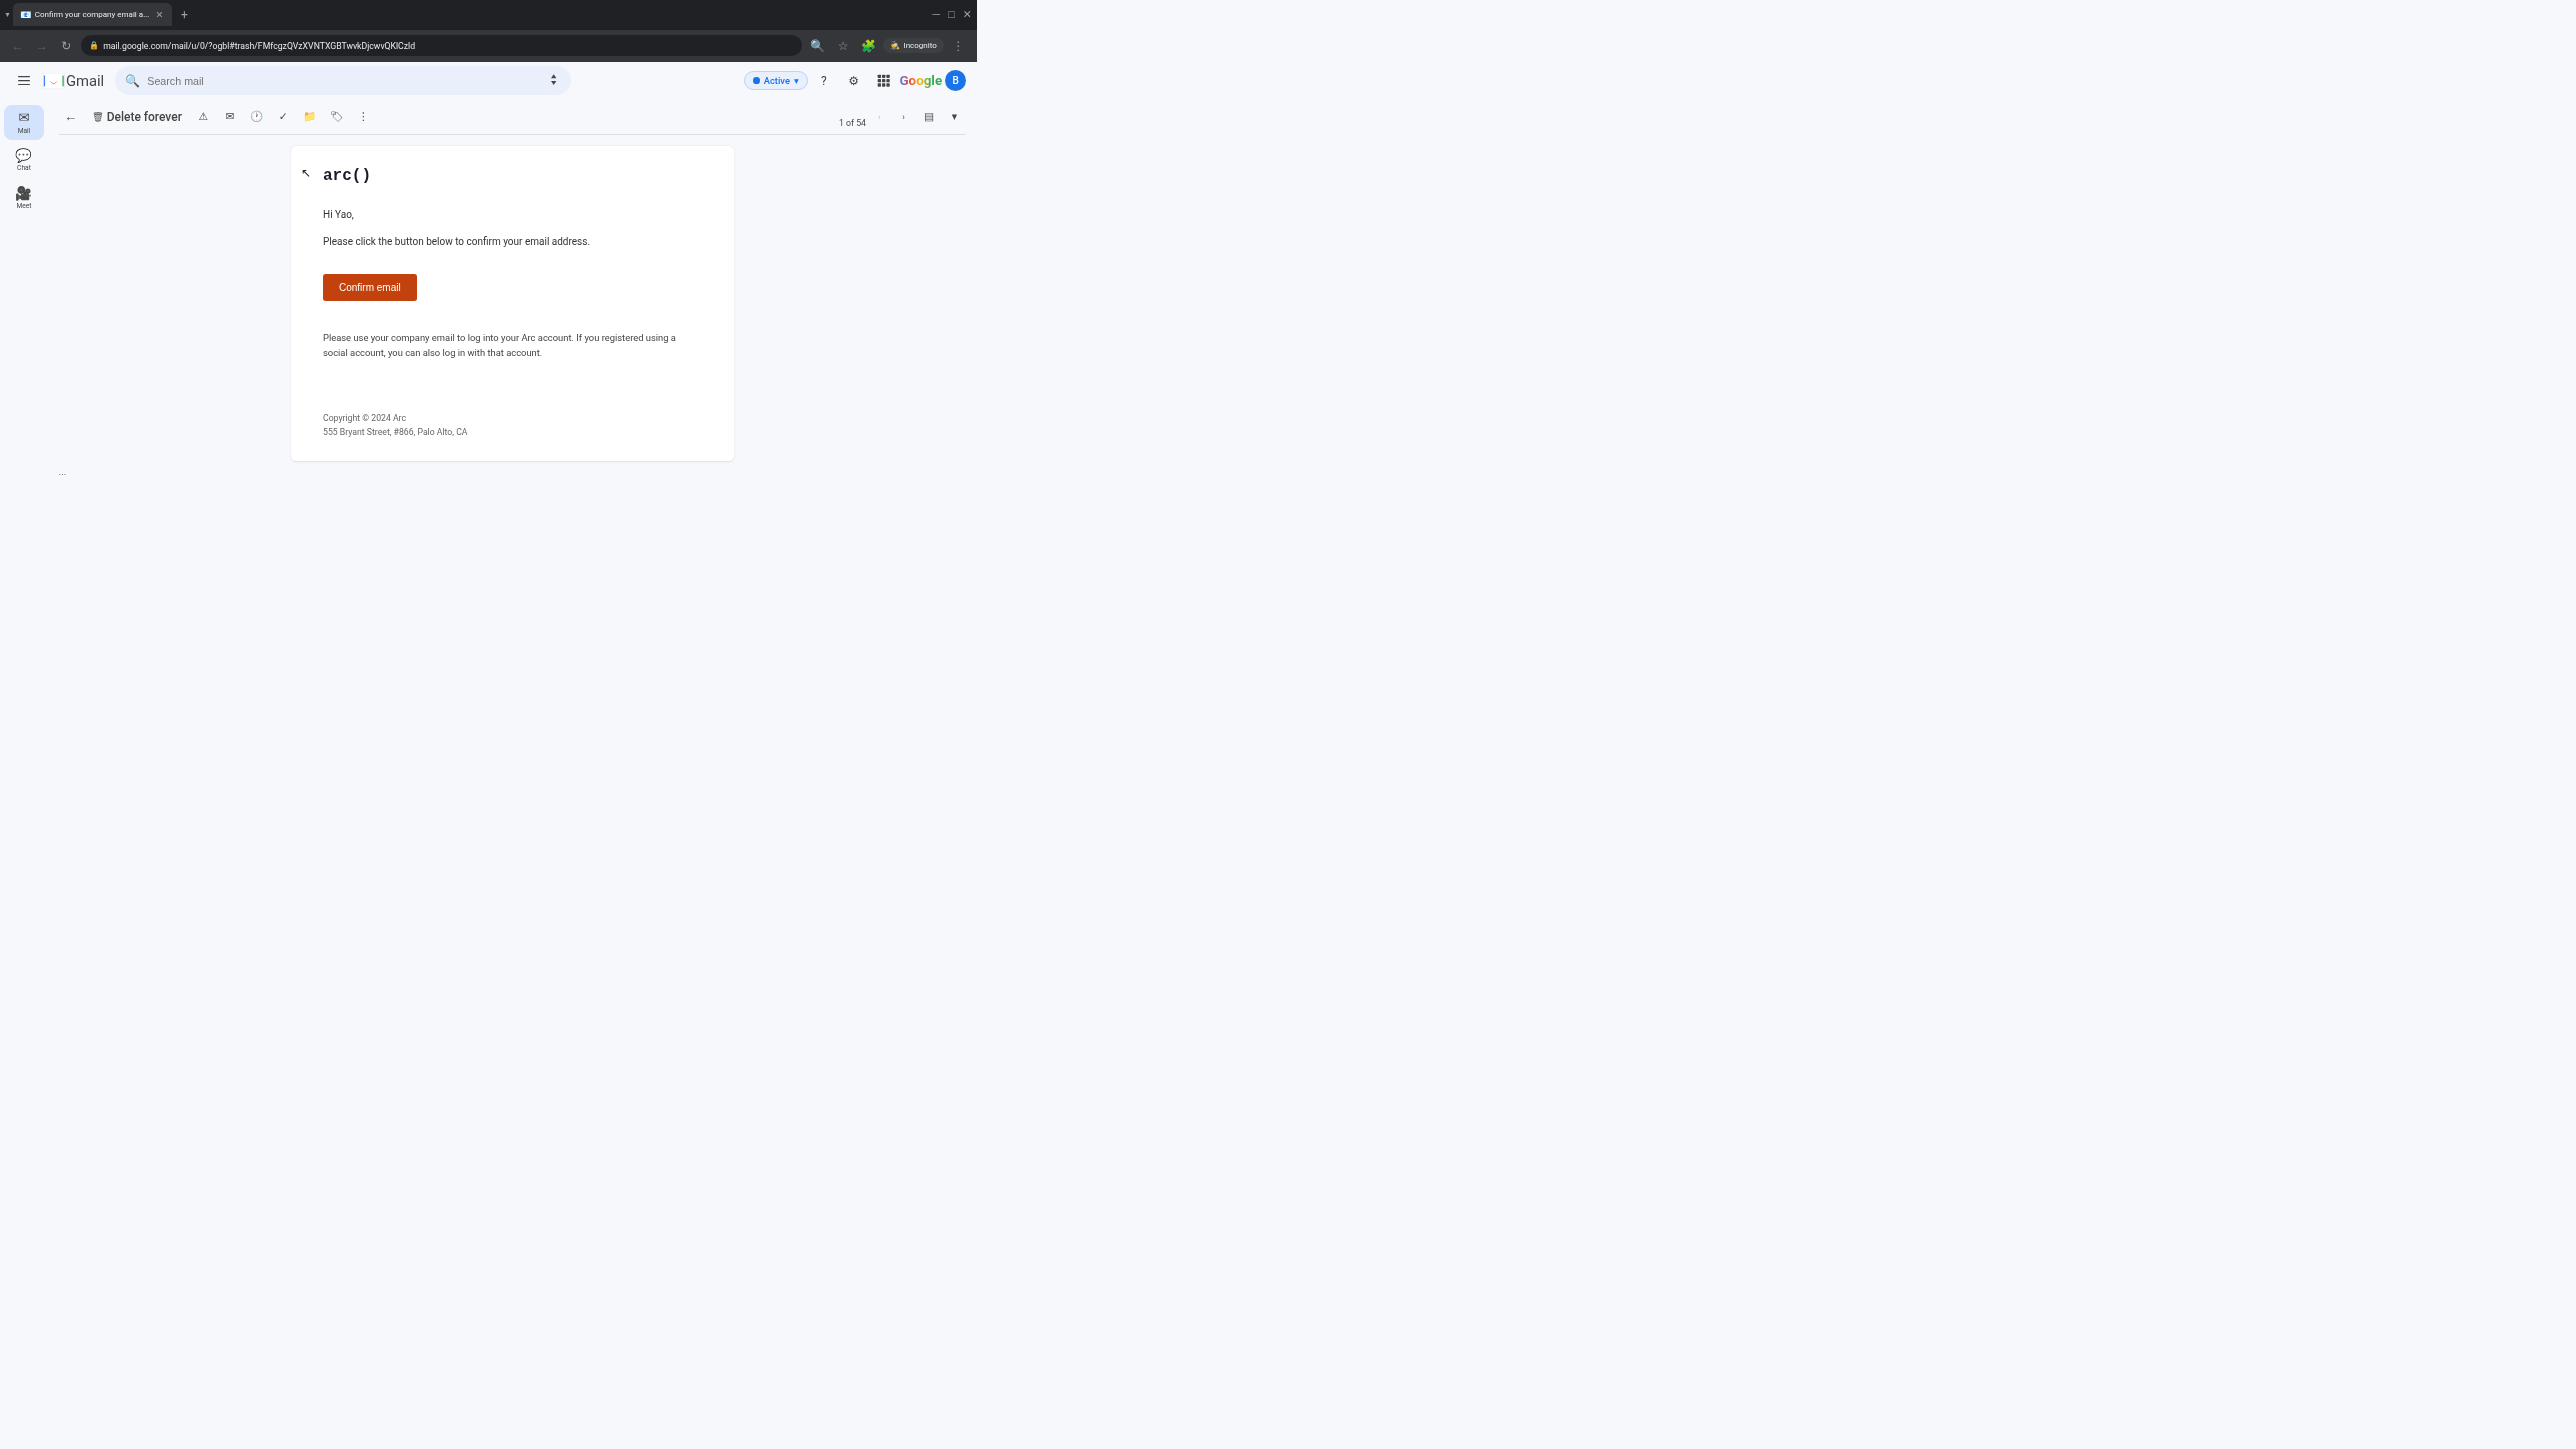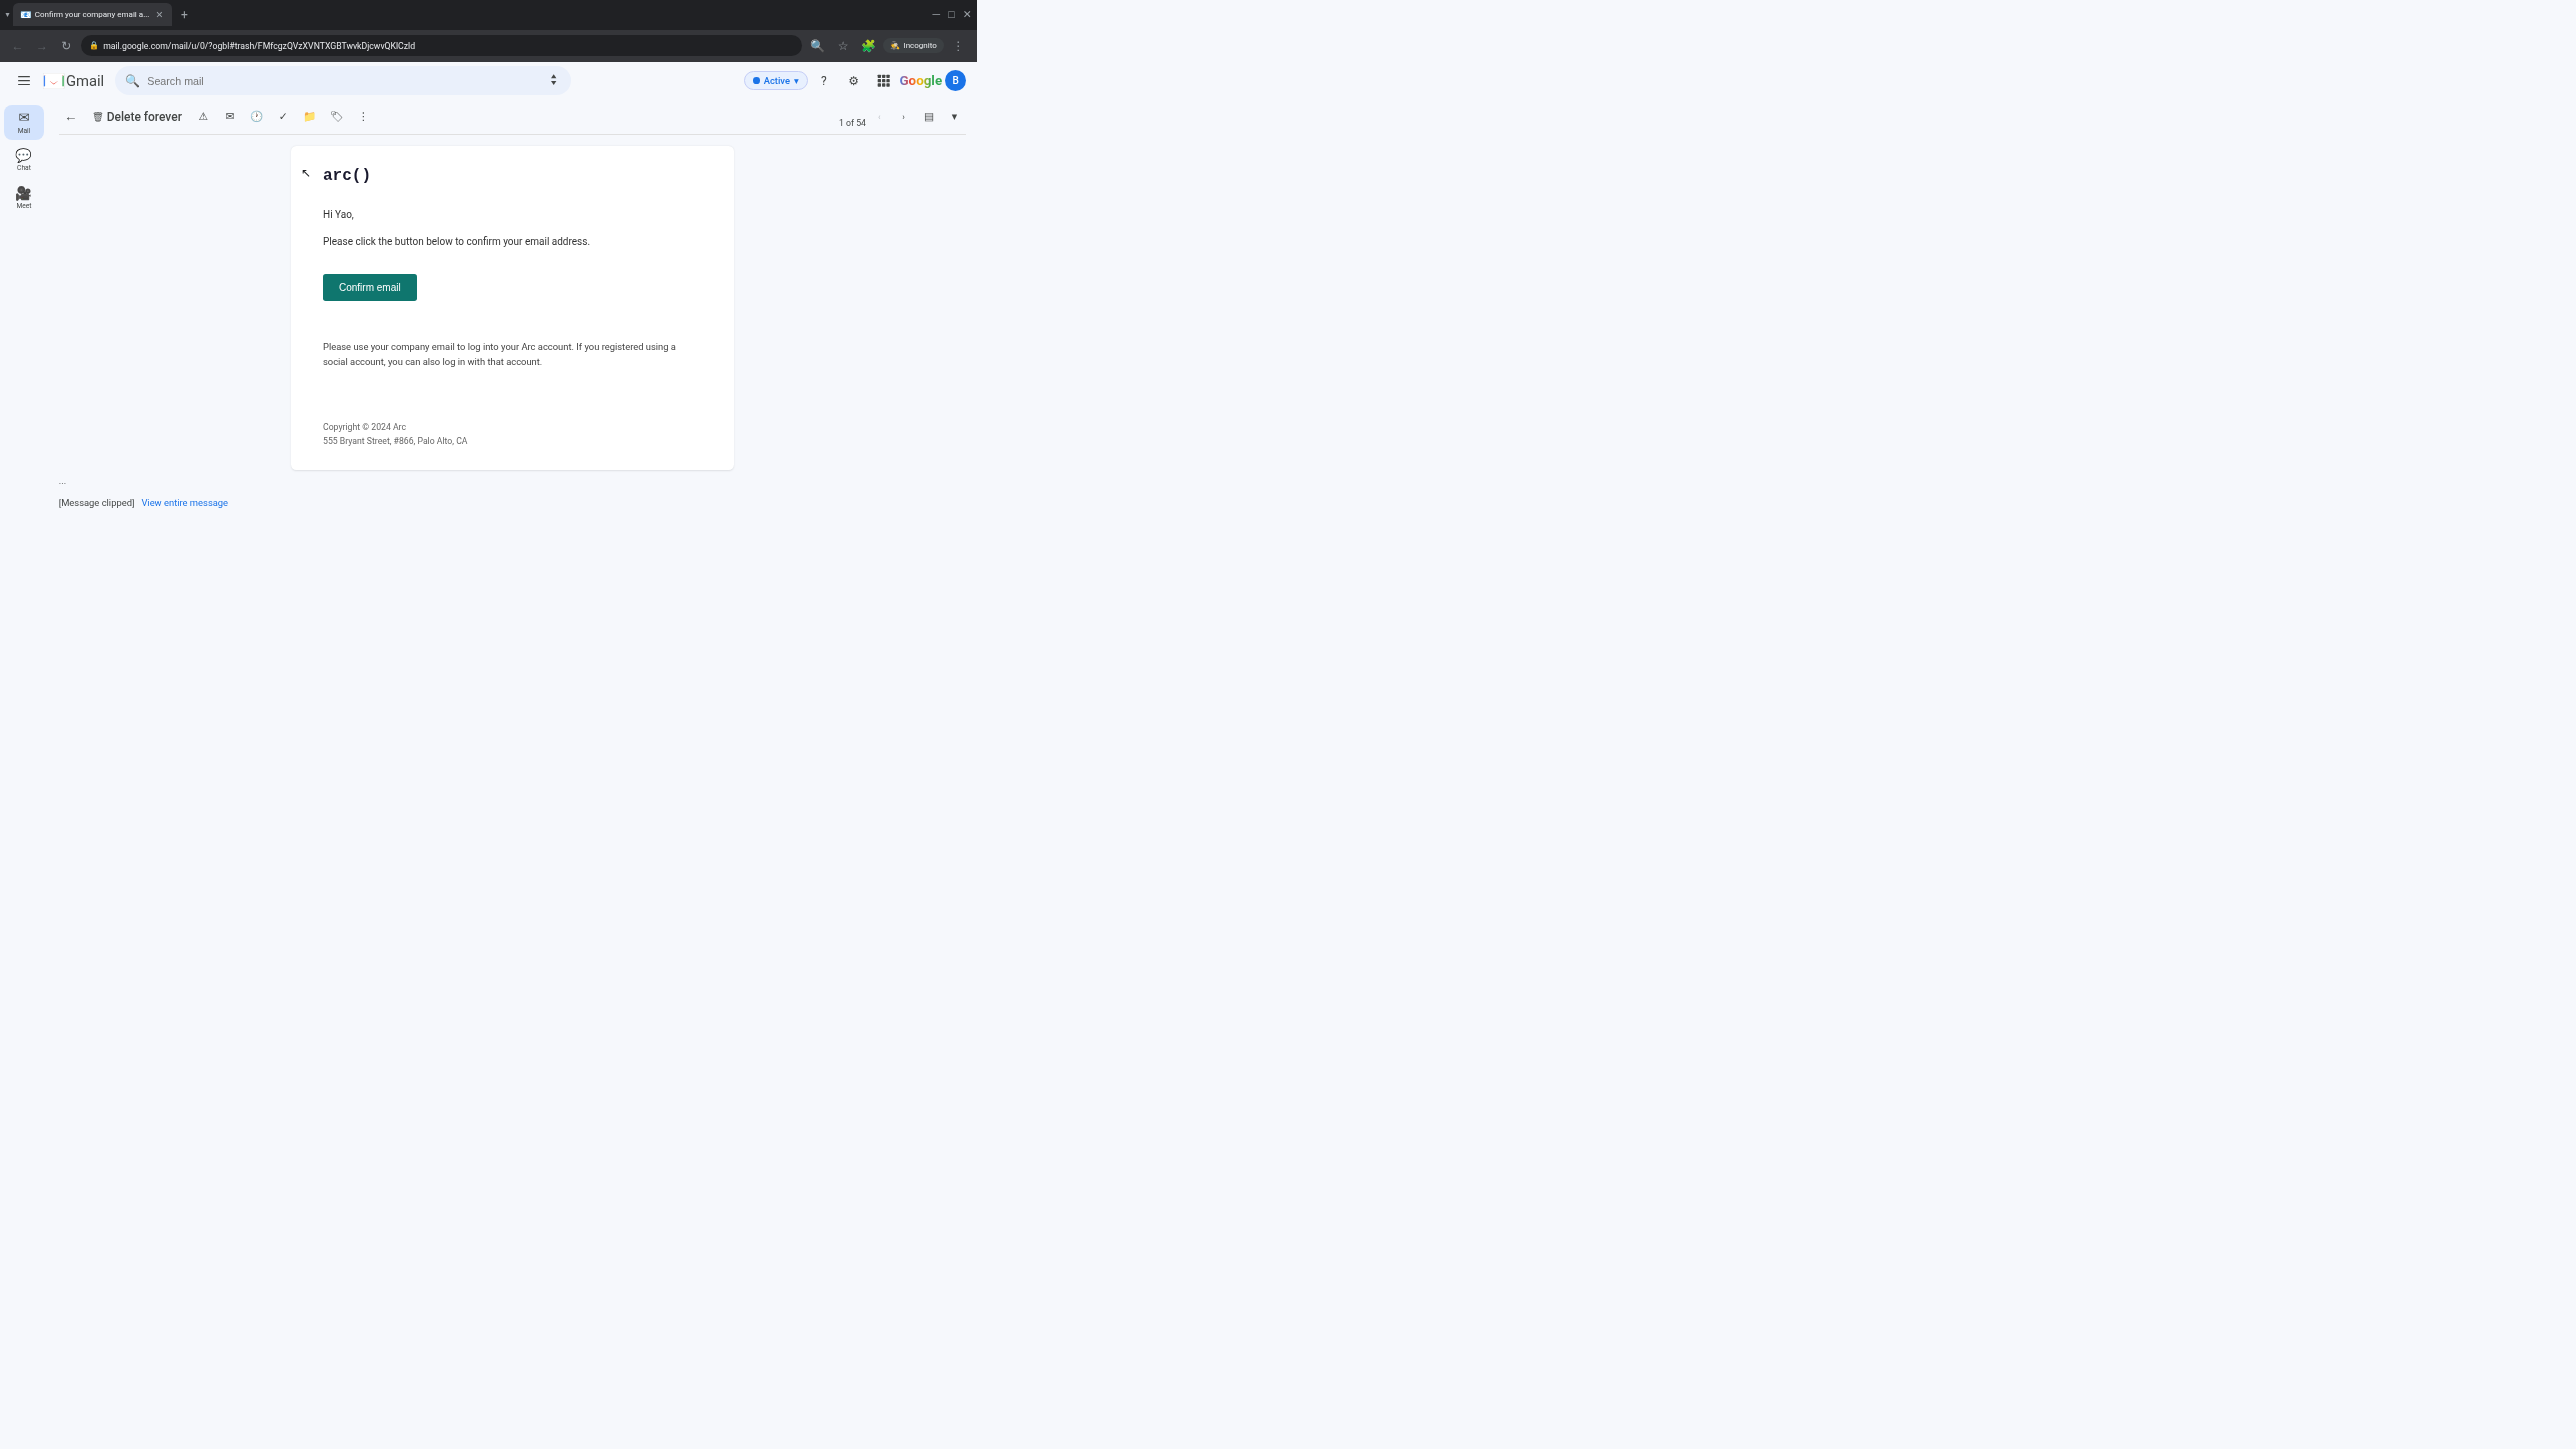--- a/index.html
+++ b/index.html
@@ -444,29 +444,29 @@
       margin-bottom: 10.7px;
       line-height: 1.6;
     }
     .email-body {
       font-size: 10px;
       color: #333;
       margin-bottom: 24px;
       line-height: 1.6;
     }
     .confirm-email-btn {
-      background: #0f766e;
+      background: #c2410c;
       color: white;
       border: none;
       border-radius: 2.7px;
       padding: 8px 16px;
       font-size: 10px;
       font-weight: 500;
       cursor: pointer;
-      margin-bottom: 38px;
+      margin-bottom: 29px;
       display: inline-block;
     }
     .email-note {
       font-size: 9.4px;
       color: #444;
       line-height: 1.6;
       margin-bottom: 52px;
     }
     .email-footer {
       font-size: 8.7px;
@@ -642,24 +642,19 @@
           <p class="email-note">Please use your company email to log into your Arc account. If you registered using a social account, you can also log in with that account.</p>
           <div class="email-footer">
             <div>Copyright © 2024 Arc</div>
             <div>555 Bryant Street, #866, Palo Alto, CA</div>
           </div>
         </div>
 
         <div class="message-clipped">
           <span>...</span>
         </div>
-        <div class="message-clipped">
-          <span>[Message clipped]</span>
-          &nbsp;
-          <a class="view-entire-link">View entire message</a>
-        </div>
       </div>
     </div>
   </div>
 </div>
 
 <div style="position:fixed; left:301px; top:166px; pointer-events:none; z-index:9999; font-size:12px; color:#202124; text-shadow: 0.7px 0.7px 1.3px white;">↖</div>
 
 
 </body></html>

